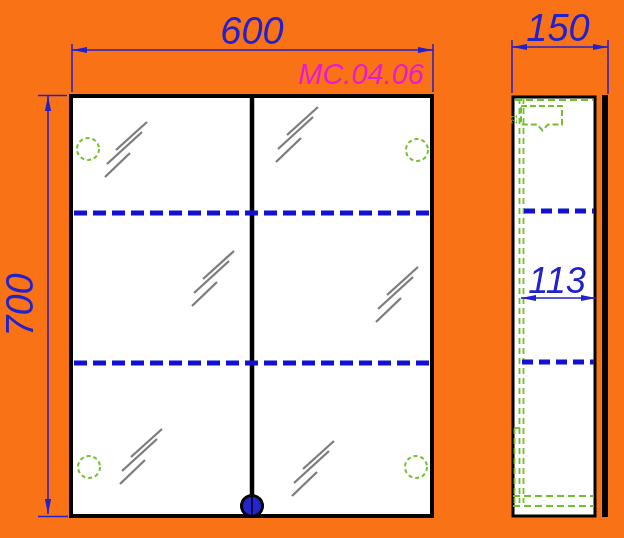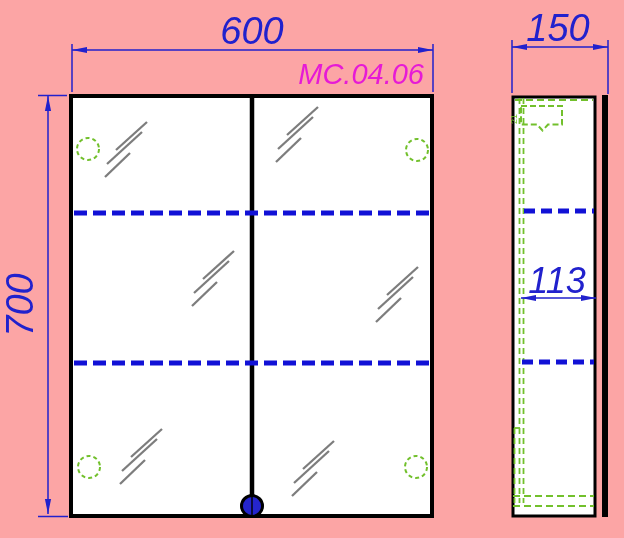--- a/index.html
+++ b/index.html
@@ -1,19 +1,19 @@
 <!DOCTYPE html>
 <html><head>
 <meta charset="utf-8">
 <style>
   html,body{margin:0;padding:0;background:#ffffff;}
   .canvas{
     position:relative;
     width:624px;height:538px;
-    background:#fca5a5;
+    background:#f97316;
     font-family:"Liberation Sans", sans-serif;
     overflow:hidden;
   }
   svg{display:block;}
   .dim-text{
     font-family:"Liberation Sans", sans-serif;
     font-style:italic;
     fill:#2121cd;
   }
   .model-text{

